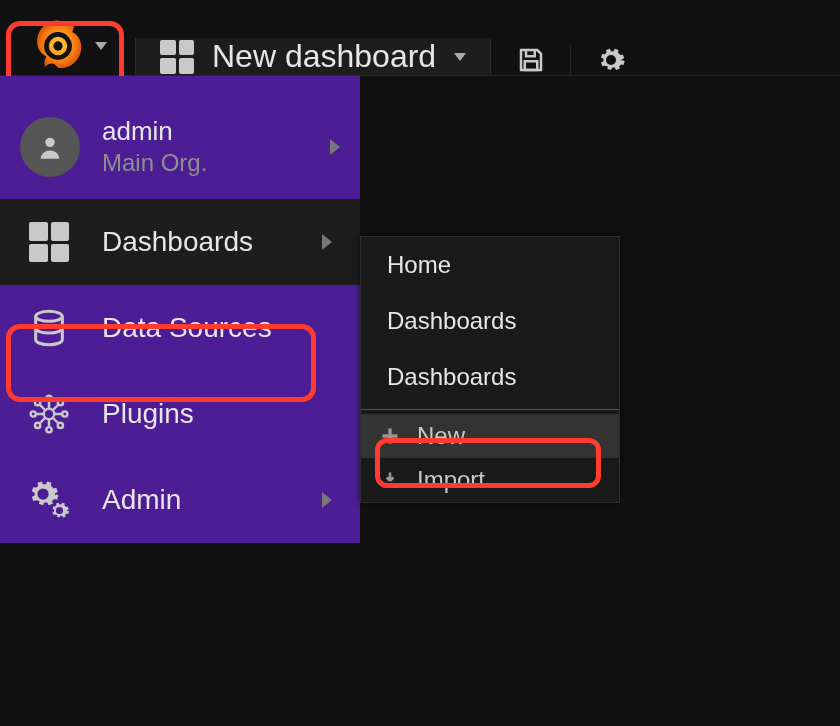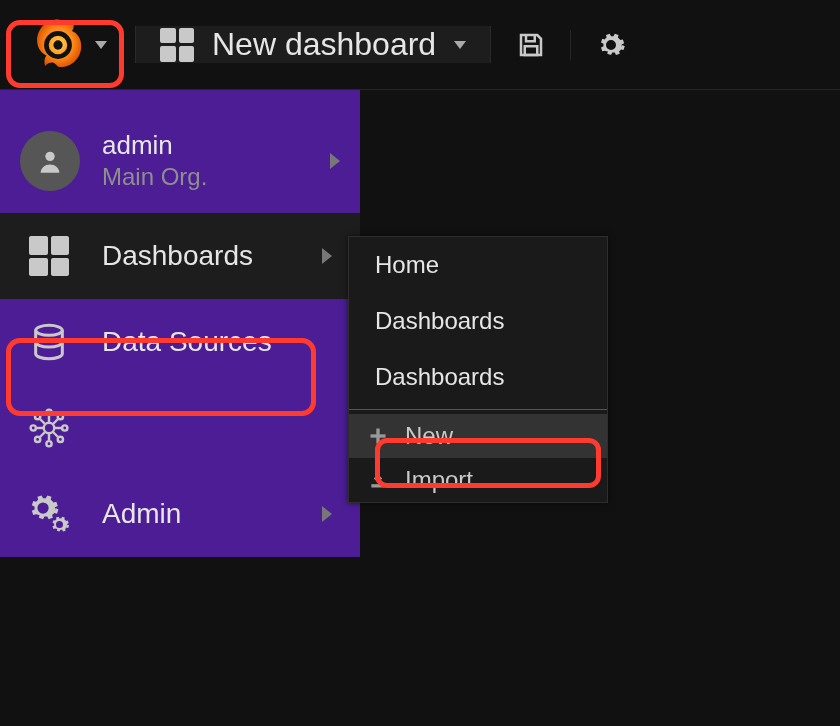--- a/index.html
+++ b/index.html
@@ -7,24 +7,24 @@
     background: #111111;
     font-family: -apple-system, BlinkMacSystemFont, "Segoe UI", Helvetica, Arial, sans-serif;
     color: #d8d9da;
     width: 840px;
     height: 726px;
     overflow: hidden;
   }
 
   
   .topbar {
-    height: 90px;
+    height: 76px;
     background: #111111;
     display: flex;
-    align-items: center;
+    align-items: flex-end;
     border-bottom: 1px solid #262626;
   }
   .logo-cell {
     width: 135px;
     display: flex;
     align-items: center;
     justify-content: center;
     position: relative;
   }
   .logo-highlight {
@@ -108,21 +108,21 @@
     left:6px; top:248px;
     width:310px; height:78px;
     border:5px solid #ff3b30;
     border-radius:14px;
     pointer-events:none;
   }
 
   
   .submenu {
     position:absolute;
-    left:348px; top:236px;
+    left:360px; top:236px;
     width:260px;
     background:#1a1a1a;
     border:1px solid #2e2e2e;
     box-shadow:0 0 6px rgba(0,0,0,.6);
   }
   .submenu-item {
     height:56px;
     display:flex; align-items:center;
     padding:0 26px;
     font-size:24px; color:#e6e6e6;
@@ -262,20 +262,21 @@
         <line x1="12" y1="5" x2="12" y2="9"></line>
           <line x1="12" y1="15" x2="12" y2="19"></line>
         <line x1="5" y1="12" x2="9" y2="12"></line>
           <line x1="15" y1="12" x2="19" y2="12"></line>
         <line x1="7" y1="7" x2="10" y2="10"></line>
           <line x1="14" y1="14" x2="17" y2="17"></line>
         <line x1="17" y1="7" x2="14" y2="10"></line>
           <line x1="10" y1="14" x2="7" y2="17"></line>
       </svg>
     </span>
+    <span class="label">Plugins</span>
     <span class="arrow-slot"></span>
   </div>
 
   <div class="menu-item">
     <span class="icon-slot">
       <svg width="42" height="42" viewBox="0 0 24 24" fill="#c9c9c9">
         <g transform="translate(-1,-1) scale(0.8)">
           <path d="M12 8a4 4 0 100 8 4 4 0 000-8zm9 4l2 1-1 3-2-.5a8 8 0 01-1.5 1.5l.5 2-3 1-1-2a8 8 0 01-2 0l-1 2-3-1 .5-2A8 8 0 017 16.5L5 17l-1-3 2-1a8 8 0 010-2l-2-1 1-3 2 .5A8 8 0 018.5 6L8 4l3-1 1 2a8 8 0 012 0l1-2 3 1-.5 2A8 8 0 0119.5 8l2-.5 1 3-2 1a8 8 0 010 2z"></path>
         </g>
         <g transform="translate(12,12) scale(0.5)">

